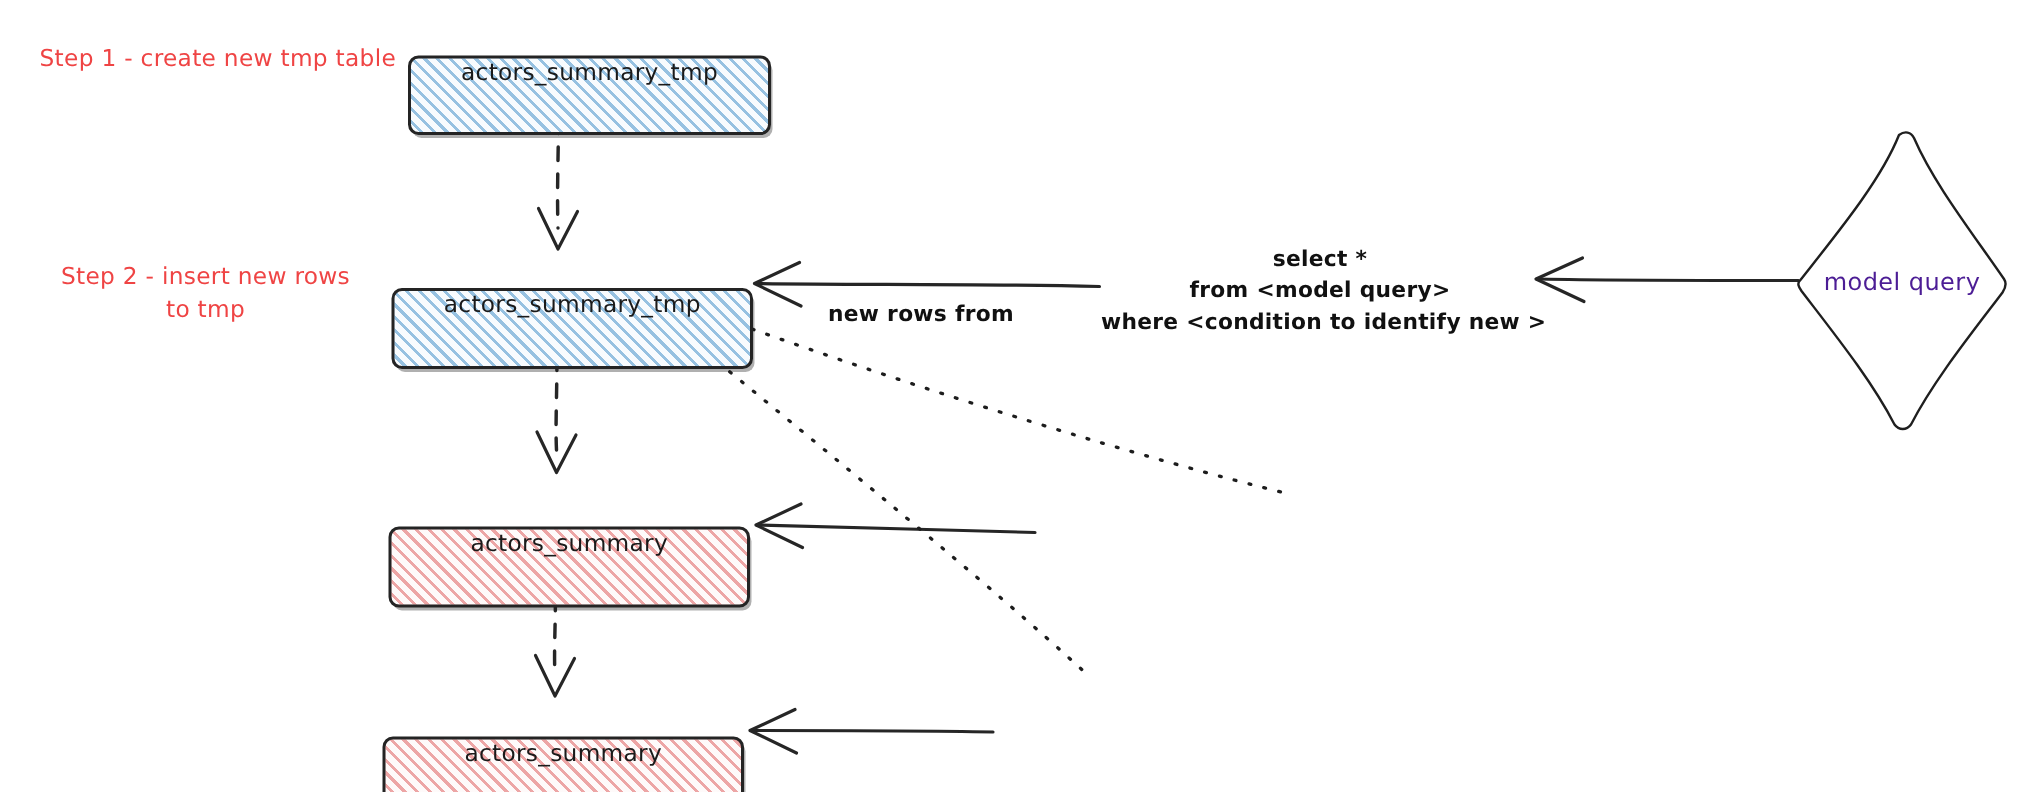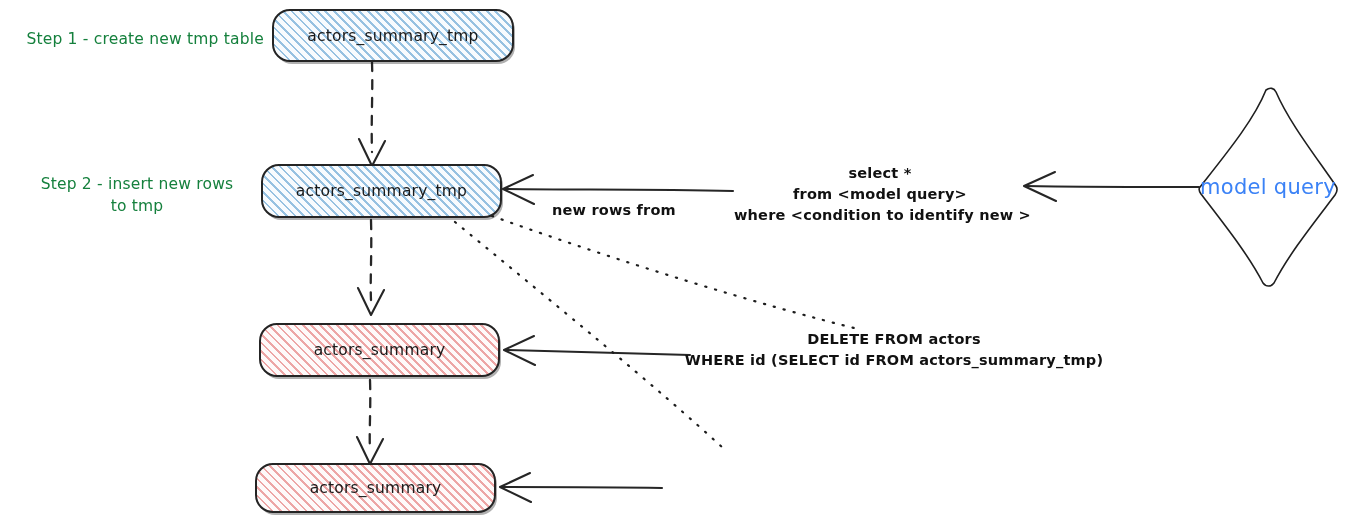--- a/index.html
+++ b/index.html
@@ -23,28 +23,29 @@
     left: 0;
     top: 0;
     width: 1345px;
     height: 528px;
     pointer-events: none;
   }
   .node {
     position: absolute;
     box-sizing: border-box;
     display: flex;
-    align-items: center;
+    align-items: flex-start;
     justify-content: center;
     border: 2.2px solid #242424;
-    border-radius: 18px;
+    border-radius: 7px;
     color: #1a1a1a;
     font-size: 15.5px;
     letter-spacing: 0.2px;
     text-align: center;
+    margin-top: 28px;
   }
   .node .label {
     position: relative;
     z-index: 3;
   }
   .node.blue {
     background-color: #cfe6f7;
     background-image: repeating-linear-gradient(
         45deg,
         rgba(255,255,255,0.85) 0px,
@@ -68,27 +69,27 @@
   }
   .diamond-wrap .dlabel {
     position: absolute;
     left: 0;
     top: 0;
     width: 100%;
     height: 100%;
     display: flex;
     align-items: center;
     justify-content: center;
-    font-size: 21px;
-    color: #3b82f6;
+    font-size: 16px;
+    color: #4c1d95;
     letter-spacing: 0.3px;
   }
   .caption {
     position: absolute;
-    color: #15803d;
+    color: #ef4444;
     font-size: 15.5px;
     line-height: 1.45;
     letter-spacing: 0.2px;
     white-space: pre;
   }
   .caption.center { text-align: center; }
   .caption.right  { text-align: right; }
   .edge-label {
     position: absolute;
     color: #111111;
@@ -179,21 +180,19 @@
     <svg width="144" height="206" viewBox="0 0 144 206" xmlns="http://www.w3.org/2000/svg">
       <path d="M4,103 C30,70 58,36 70,6 C74,3 78,4 80,8 C93,38 118,70 140,102 C142,105 141,108 139,111 C117,140 93,170 78,199 C75,203 70,203 67,199 C52,170 28,140 5,110 C3,107 2,105 4,103 Z" fill="#ffffff" stroke="#1f1f1f" stroke-width="1.6" stroke-linejoin="round"></path>
     </svg>
     <div class="dlabel">model query</div>
   </div>
 
   <div class="node red" style="left:259px; top:323px; width:241px; height:54px;">
     <span class="label">actors_summary</span>
   </div>
 
-  <div class="edge-label" style="left:684px; top:329px; width:420px; text-align:center;">DELETE FROM actors
-WHERE id (SELECT id FROM actors_summary_tmp)</div>
 
   <div class="node red" style="left:255px; top:463px; width:241px; height:50px;">
     <span class="label">actors_summary</span>
   </div>
 
 
 </div>
 
 </body></html>

